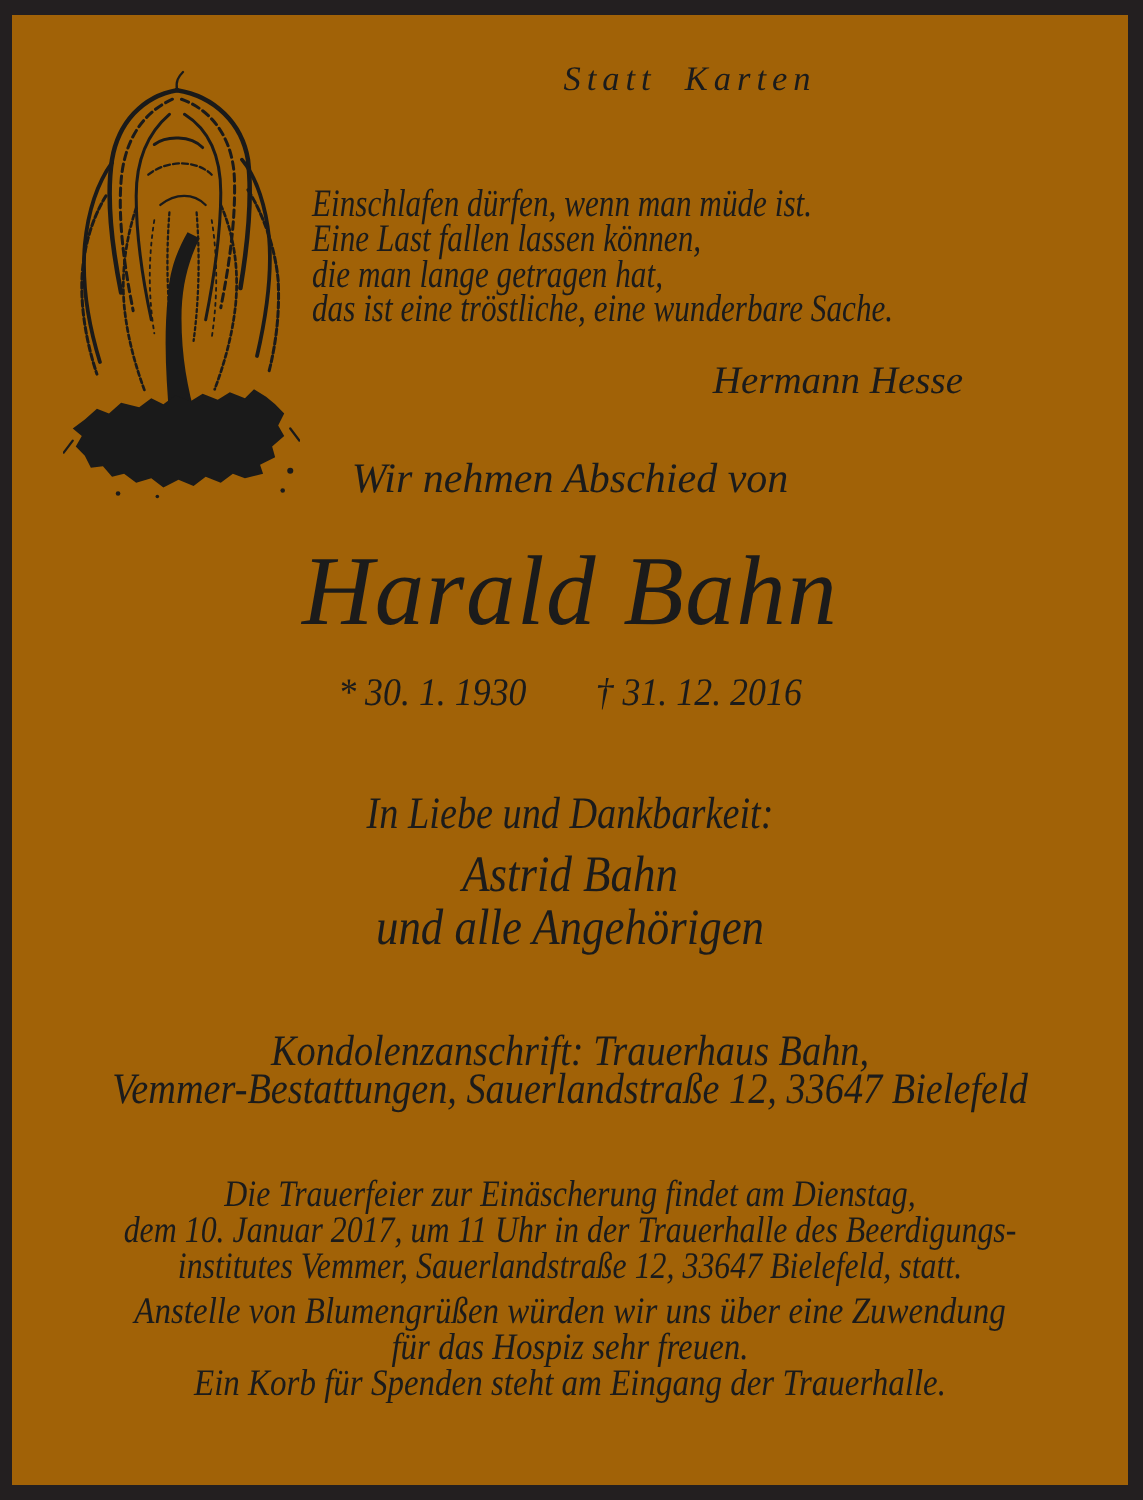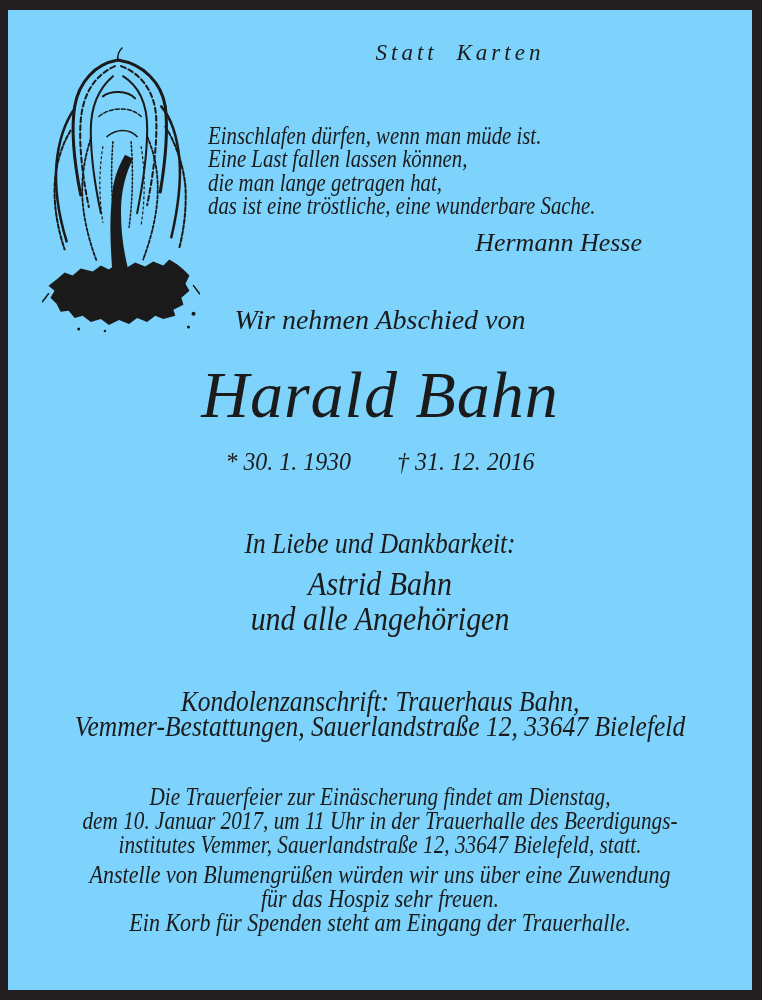--- a/index.html
+++ b/index.html
@@ -1,19 +1,19 @@
 <!DOCTYPE html>
 <html><head>
 <meta charset="utf-8">
 <style>
   html,body{margin:0;padding:0;background:#e8e8e8;}
   .page{
     box-sizing:border-box;
     width:762px;height:1000px;
-    background:#7dd3fc;
+    background:#a16207;
     border:solid #231f20;
     border-width:10px 10px 10px 8px;
     position:relative;
     font-family:"Liberation Serif","DejaVu Serif",serif;
     color:#1b1b1b;
     overflow:hidden;
   }
   .content{position:relative;width:100%;height:100%;}
   .txt{
     position:absolute;left:0;right:0;
@@ -28,21 +28,21 @@
     font-size:23px;letter-spacing:4px;word-spacing:9px;
   }
   .tree{position:absolute;left:34px;top:36px;width:158px;height:288px;}
   .poem{
     position:absolute;left:200px;top:114px;
     font-style:italic;font-size:26px;line-height:23.4px;
     white-space:nowrap;
     transform:scaleX(0.80);transform-origin:left top;
   }
   .hesse{
-    position:absolute;right:110px;top:218px;
+    position:absolute;right:110px;top:229px;
     font-style:italic;font-size:26px;white-space:nowrap;
   }
   .wir{top:294px;font-size:28px;}
   .name{top:352px;font-size:66px;line-height:66px;letter-spacing:1px;}
   .dates{
     position:absolute;left:0;right:0;top:437px;
     display:flex;justify-content:center;gap:50px;
     font-style:italic;font-size:26px;white-space:nowrap;
     transform:scaleX(0.92);transform-origin:center top;
   }

